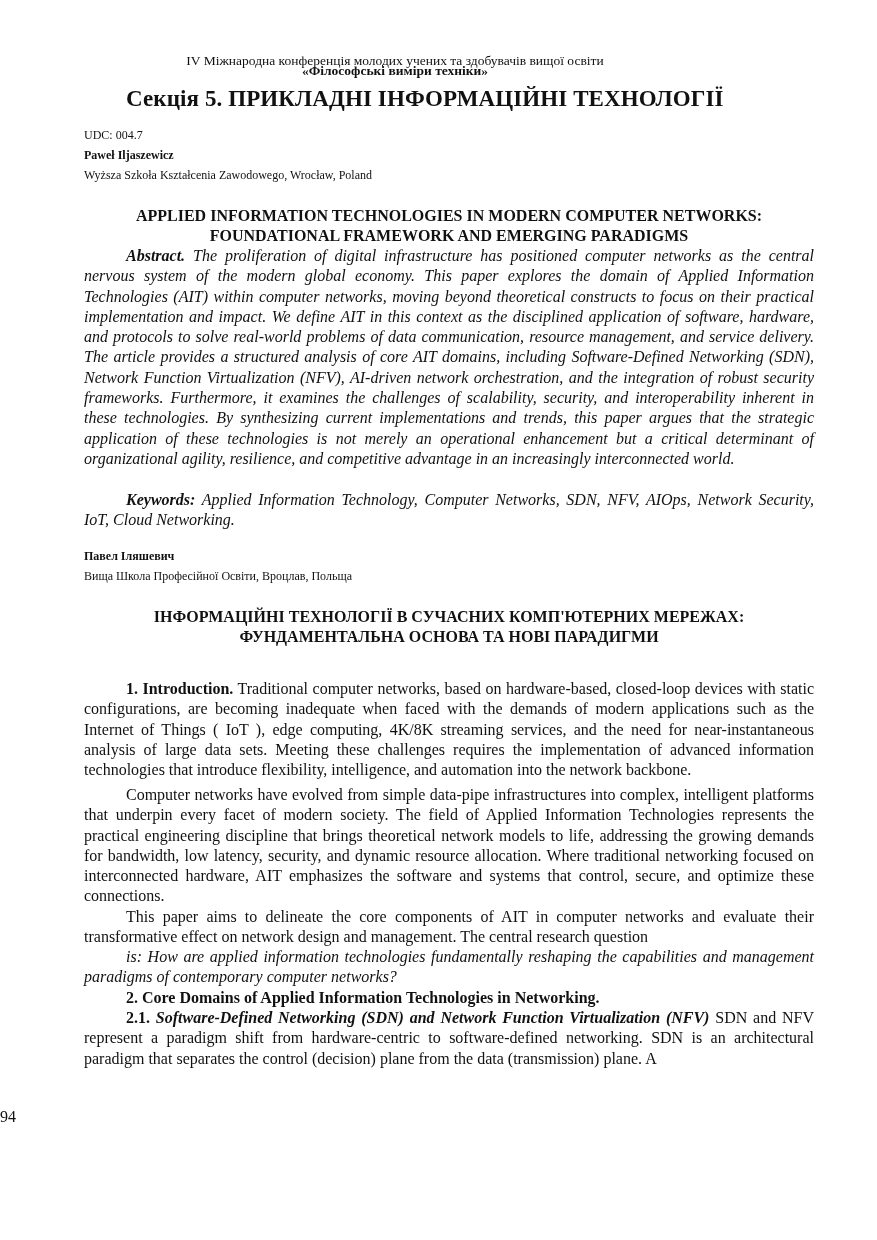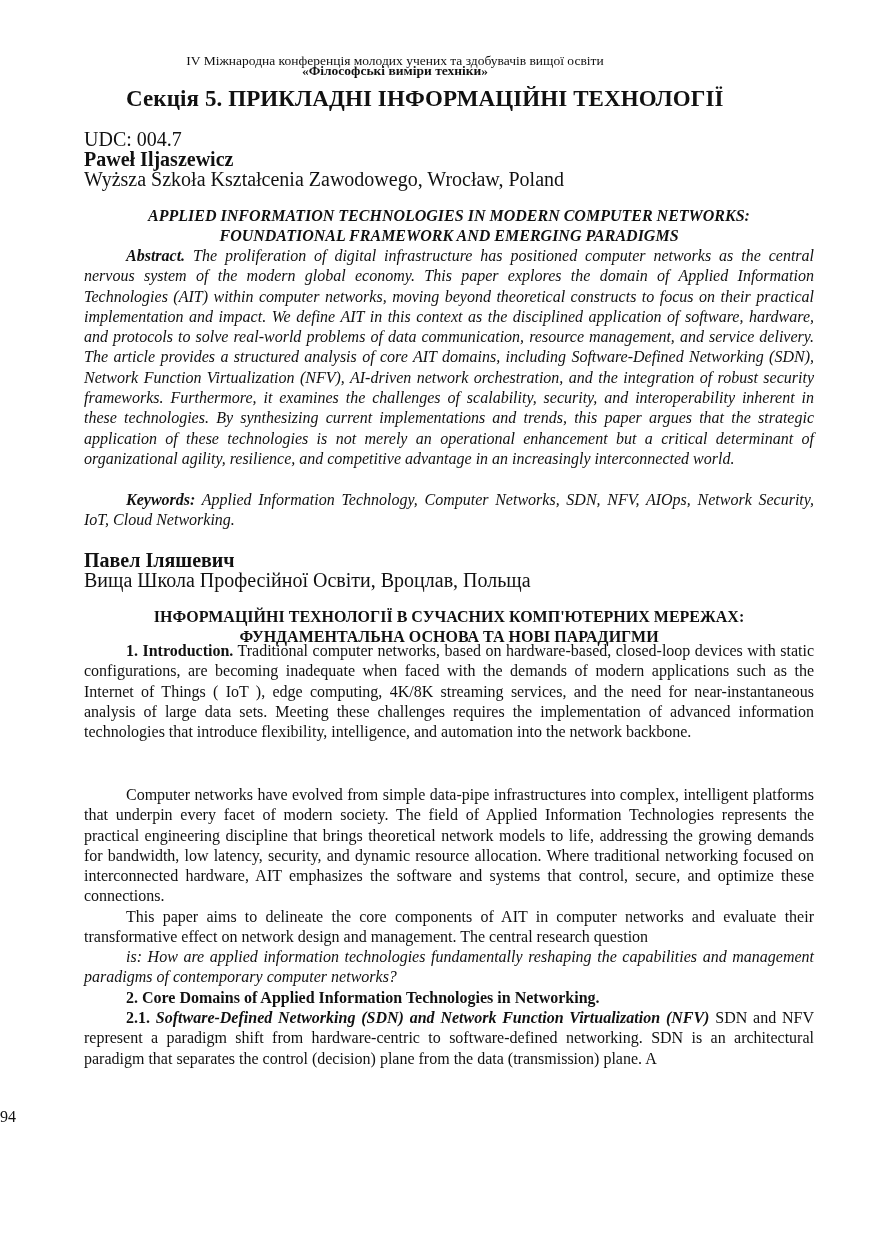--- a/index.html
+++ b/index.html
@@ -3,33 +3,33 @@
 <meta charset="utf-8">
 <style>
   html, body { margin: 0; padding: 0; background: #ffffff; }
   body { width: 877px; height: 1240px; position: relative; overflow: hidden;
          font-family: "Liberation Serif", "DejaVu Serif", serif; color: #111; }
   .page { position: absolute; left: 84px; top: 0; width: 730px; }
   .conf-line { position: absolute; left: 0; width: 790px; text-align: center; font-size: 13.5px; }
   .conf-1 { top: 53px; }
   .conf-2 { top: 63px; font-weight: bold; }
   .section { position: absolute; top: 86px; left: 42px; font-weight: bold; font-size: 23px; letter-spacing: 0.1px; }
-  .line { position: absolute; left: 0; font-size: 20px; }
+  .line { position: absolute; left: 0; font-size: 12px; }
   .udc { top: 128px; }
   .author { top: 148px; font-weight: bold; }
   .affil { top: 168px; }
   .title { position: absolute; left: 0; width: 730px; text-align: center; font-weight: bold; font-size: 16px; line-height: 20px; }
-  .title-en { top: 206px; font-style: italic; }
+  .title-en { top: 206px; }
   .title-ua { top: 607px; }
   .para { position: absolute; left: 0; width: 730px; font-size: 16px; line-height: 20.3px; text-align: justify; text-indent: 42px; margin: 0; }
   .abstract { top: 246px; font-style: italic; }
   .keywords { top: 490px; font-style: italic; }
   .author-ua { top: 549px; }
   .affil-ua { top: 569px; }
-  .p1 { top: 641px; }
+  .p1 { top: 679px; }
   .p2 { top: 785px; }
   .p3 { top: 907px; }
   .p4 { top: 947px; font-style: italic; }
   .p5 { top: 988px; font-weight: bold; }
   .p6 { top: 1008px; }
   .b { font-weight: bold; }
   .bi { font-weight: bold; font-style: italic; }
   .page-num { position: absolute; top: 1108px; left: 0; width: 877px; text-align: left; font-size: 16px; }
 </style>
 </head>

